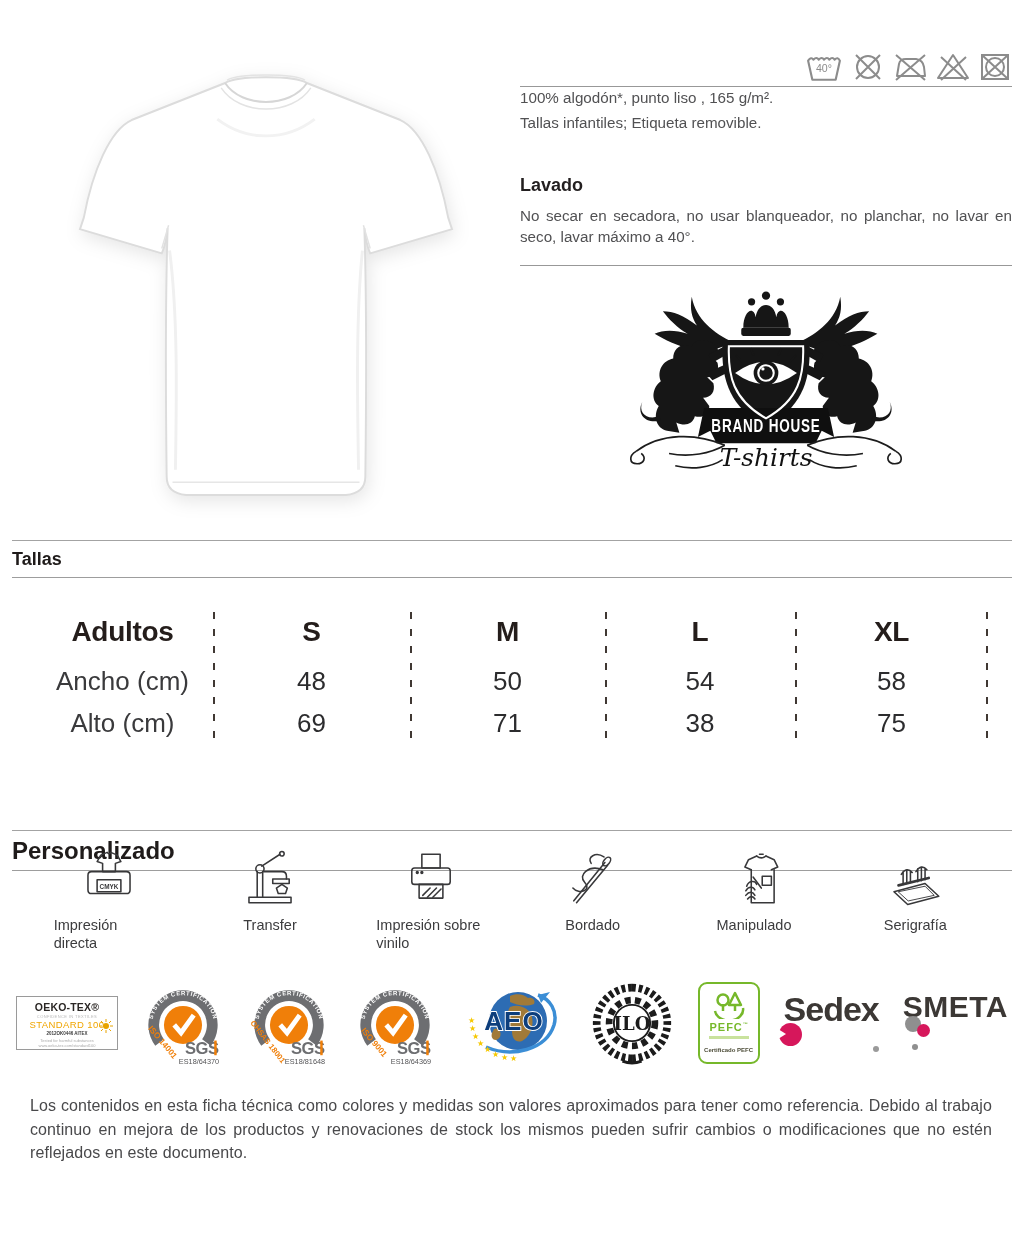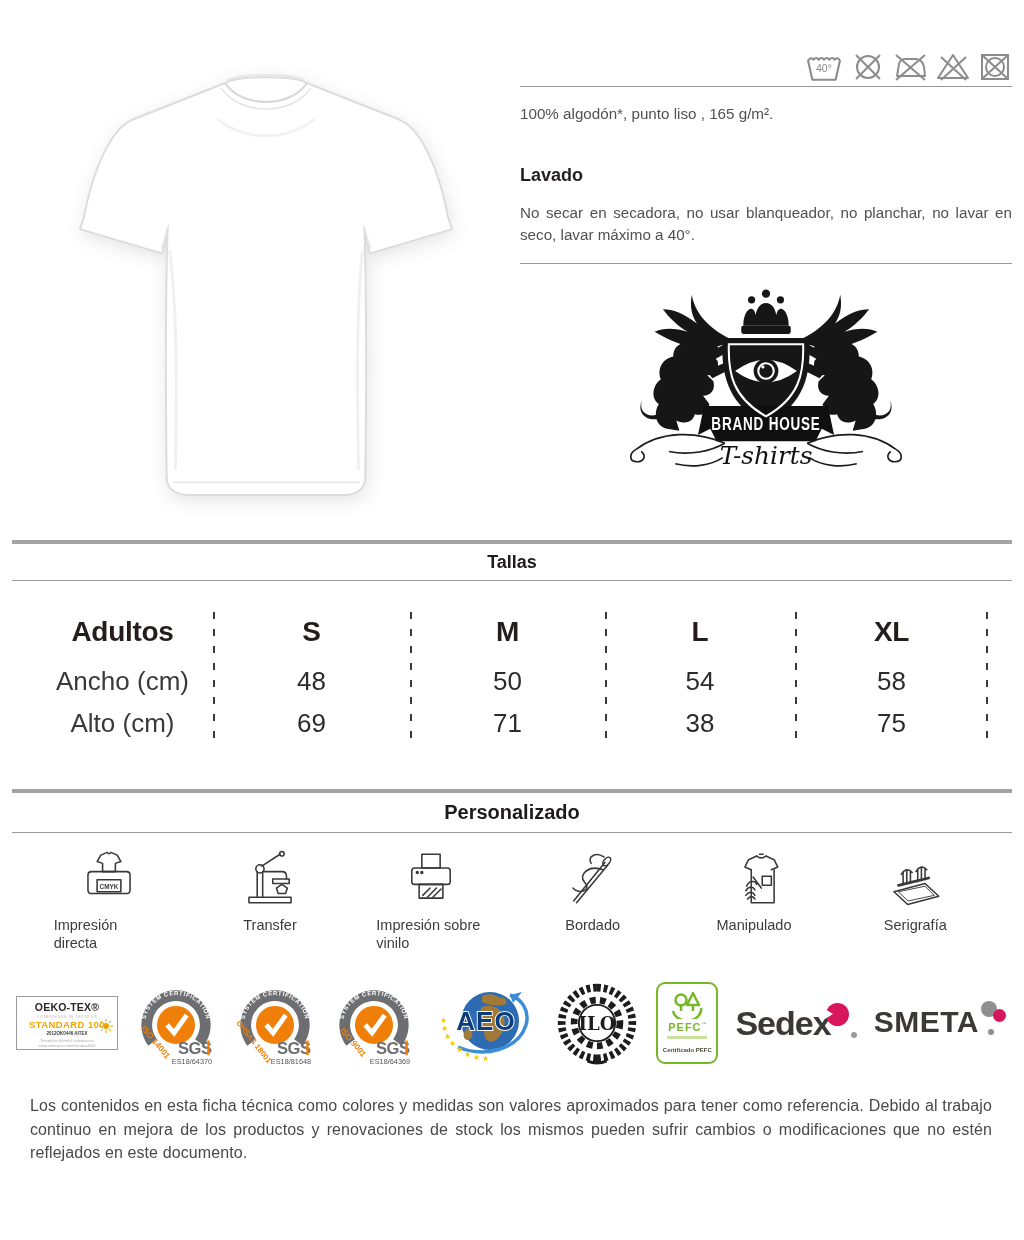--- a/index.html
+++ b/index.html
@@ -9,29 +9,29 @@
   .rule{border:0;border-top:1px solid #989898;margin:0;}
 
   
   #photo{left:42px;top:20px;width:448px;height:500px;}
   #photo svg{filter:drop-shadow(2px 5px 9px rgba(0,0,0,.10));}
 
   
   #rightcol{left:520px;top:46px;width:492px;}
   .care-row{display:flex;justify-content:flex-end;align-items:center;gap:7px;height:40px;}
   .sec-h{font-size:18px;font-weight:bold;color:#231f20;margin:15px 0 9px;}
-  .body-p{font-size:15.2px;color:#515153;line-height:1.4;text-align:justify;margin:16px 0 4px;}
+  .body-p{font-size:15.2px;color:#515153;line-height:1.4;text-align:justify;margin:0 0 4px;}
   .gap1{height:22px;}
   #brandlogo{width:330px;margin:8px auto 0;display:block;}
 
   
-  .band{left:12px;width:1000px;border-top:4px solid #a3a3a3;border-bottom:1px solid #9d9d9d;
-        text-align:center;font-weight:bold;color:#1f1b1a;}
+  .band{left:12px;width:1000px;border-top:1px solid #a3a3a3;border-bottom:1px solid #9d9d9d;
+        text-align:left;font-weight:bold;color:#1f1b1a;}
   #band-tallas{top:540px;height:36px;line-height:36px;font-size:18px;}
-  #band-pers{top:789px;height:39px;line-height:39px;font-size:20px;}
+  #band-pers{top:830px;height:39px;line-height:39px;font-size:24px;}
 
   
   #size-table{left:30px;top:604px;width:958px;height:140px;}
   .srow{display:grid;grid-template-columns:183px 197px 195px 190px 193px;align-items:center;}
   .srow.head{height:56px;}
   .srow.data{height:42px;}
   .cell{text-align:center;}
   .cell.left{text-align:center;padding-left:2px;}
   .hdr{font-size:28px;font-weight:bold;color:#241d1b;letter-spacing:-0.3px;}
   .rowlabel{font-size:26px;color:#3a3a3c;}
@@ -45,34 +45,34 @@
   .micon{height:62px;display:flex;align-items:flex-end;justify-content:center;}
   .mlabel{font-size:14.5px;color:#3c3c3e;line-height:1.25;margin-top:9px;max-width:110px;}
 
   
   #certs{left:16px;top:978px;width:992px;height:90px;display:flex;align-items:center;
          justify-content:space-between;}
   .oeko{width:102px;height:54px;border:1px solid #9a9a9a;background:#fff;position:relative;
         text-align:center;box-sizing:border-box;padding-top:4px;}
   .oeko-name{font-size:10.5px;font-weight:bold;color:#2a2624;letter-spacing:.2px;}
   .oeko-conf{font-size:4px;color:#b9b9b9;letter-spacing:.4px;margin-top:1px;}
-  .oeko-std{font-size:9.5px;font-weight:bold;color:#f0a500;letter-spacing:.4px;}
+  .oeko-std{font-size:9.5px;font-weight:normal;color:#f0a500;letter-spacing:.4px;}
   .oeko-num{font-size:4.5px;font-weight:bold;color:#3a3a3a;margin-top:1px;}
   .oeko-tested{font-size:4px;color:#ababab;margin-top:2px;}
   .oeko-url{font-size:4px;color:#ababab;}
   .oeko-sun{position:absolute;right:4px;top:22px;}
 
   .pefc{width:62px;height:82px;border:2px solid #76b82a;border-radius:9px;background:#fff;
         box-sizing:border-box;display:flex;flex-direction:column;align-items:center;padding-top:7px;}
   .pefc-name{color:#76b82a;font-weight:bold;font-size:11px;letter-spacing:1px;margin-top:2px;}
   .pefc-name sup{font-size:5px;letter-spacing:0;}
   .pefc-tinybar{width:40px;height:3px;background:#c9e29d;margin:3px 0 8px;}
   .pefc-cert{font-size:6px;font-weight:bold;color:#4d4d38;}
 
-  .wordmark{display:flex;align-items:flex-start;}
+  .wordmark{display:flex;align-items:flex-start;flex-direction:column;}
   .sedex-text{font-size:34px;font-weight:bold;color:#3c3835;letter-spacing:-1px;line-height:1;}
   .sedex-ball{width:23px;height:23px;background:#d6175b;border-radius:50%;margin:-3px 0 0 -5px;position:relative;}
   .sedex-ball::before{content:"";position:absolute;left:-1px;top:6px;width:0;height:0;
         border-top:5px solid transparent;border-bottom:5px solid transparent;border-left:8px solid #fff;}
   .smeta-text{font-size:30px;font-weight:bold;color:#3c3835;letter-spacing:.5px;line-height:1;}
   .ball-stack{position:relative;width:27px;height:32px;margin-left:2px;}
   .ball-gray{position:absolute;left:0;top:-6px;width:16px;height:16px;background:#8f8f8f;border-radius:50%;}
   .ball-pink{position:absolute;left:12px;top:2px;width:13px;height:13px;background:#d6175b;border-radius:50%;}
   .dot-gray{width:6px;height:6px;background:#9a9a9a;border-radius:50%;align-self:flex-end;margin:0 0 2px 2px;}
   .smeta-dot{position:absolute;left:7px;top:22px;width:6px;height:6px;background:#8f8f8f;border-radius:50%;}
@@ -134,20 +134,21 @@
         <rect x="4" y="7" width="26" height="24"></rect>
           <circle cx="17" cy="19" r="9"></circle>
         <path d="M4,7 L30,31 M30,7 L4,31"></path>
       </g>
     </svg>
   </div>
 
   <hr class="rule">
 
   <p class="body-p">100% algodón*, punto liso , 165 g/m².</p>
+  <p class="body-p">Tallas infantiles; Etiqueta removible.</p>
 
   <div class="gap1"></div>
   <div class="sec-h">Lavado</div>
   <p class="body-p">No secar en secadora, no usar blanqueador, no planchar, no lavar en seco, lavar máximo a 40°.</p>
 
   <div style="height:14px"></div>
   <hr class="rule">
 
   <svg id="brandlogo" viewBox="0 0 320 196">
     <g fill="#161616">

